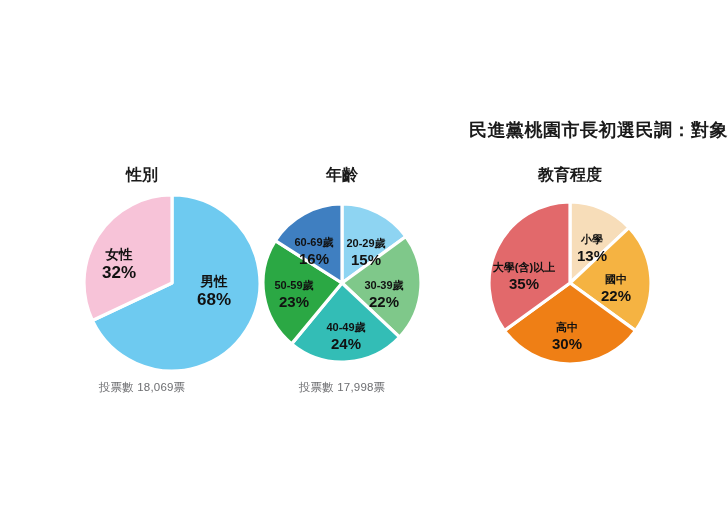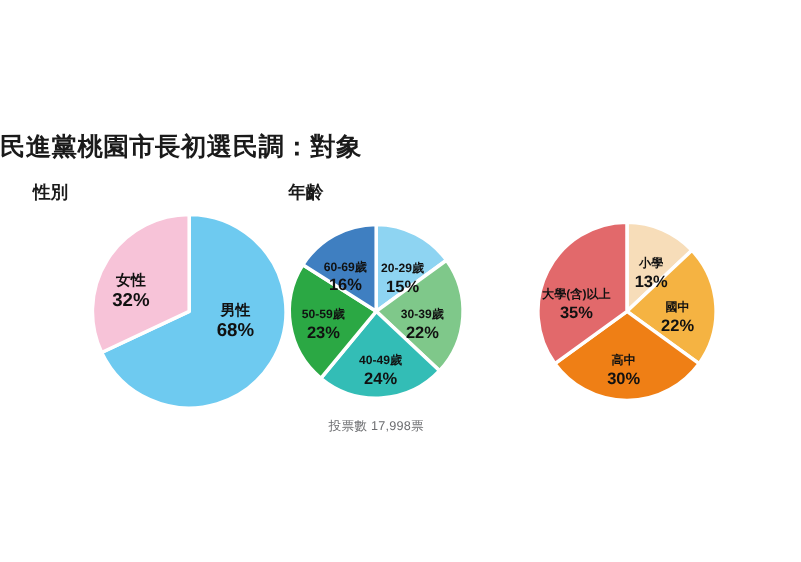--- a/index.html
+++ b/index.html
@@ -19,36 +19,36 @@
     position: absolute;
     left: 0; top: 0;
     width: 728px;
     height: 511px;
   }
   .main-title {
     position: absolute;
     left: 0;
     top: 118px;
     width: 728px;
-    text-align: left;
-    font-size: 23px;
+    text-align: right;
+    font-size: 18px;
     font-weight: bold;
     letter-spacing: 0.5px;
     color: #1a1a1a;
   }
   .panel {
     position: absolute;
     top: 165px;
     height: 240px;
   }
   .panel-title {
     position: absolute;
     top: 0;
     width: 100%;
-    text-align: left;
+    text-align: center;
     font-size: 16px;
     font-weight: bold;
     color: #1a1a1a;
   }
   .panel-footer {
     position: absolute;
     top: 215px;
     width: 100%;
     text-align: center;
     font-size: 11.5px;
@@ -87,20 +87,21 @@
           <g>
             <text x="184" y="93" text-anchor="middle" class="slice-label lbl-name-big">男性</text>
             <text x="184" y="112" text-anchor="middle" class="slice-label lbl-pct-big">68%</text>
           </g>
           <g>
             <text x="89" y="66" text-anchor="middle" class="slice-label lbl-name-big">女性</text>
             <text x="89" y="85" text-anchor="middle" class="slice-label lbl-pct-big">32%</text>
           </g>
         </svg>
       </div>
+    <div class="panel-footer">投票數 18,069票</div>
   </div>
 
   <div class="panel" id="panel-age" style="left:262px; width:160px;">
     <div class="panel-title">年齡</div>
     <div class="pie-wrap" id="pie-age">
         <svg width="160" height="194" viewBox="0 0 160 194">
           <path d="M 80 90 L 80 11 A 79 79 0 0 1 143.91234255562085 43.56496506889462 Z" fill="#8ed4f2" stroke="#ffffff" stroke-width="3.2" stroke-linejoin="round"></path>
           <path d="M 80 90 L 143.91234255562085 43.56496506889462 A 79 79 0 0 1 137.58852156629152 144.0792213683664 Z" fill="#7fc88a" stroke="#ffffff" stroke-width="3.2" stroke-linejoin="round"></path>
           <path d="M 80 90 L 137.58852156629152 144.0792213683664 A 79 79 0 0 1 29.64350480985354 150.87054617928737 Z" fill="#33bdb6" stroke="#ffffff" stroke-width="3.2" stroke-linejoin="round"></path>
           <path d="M 80 90 L 29.64350480985354 150.87054617928737 A 79 79 0 0 1 13.298093885340805 47.66968319665928 Z" fill="#2ba844" stroke="#ffffff" stroke-width="3.2" stroke-linejoin="round"></path>
@@ -124,20 +125,21 @@
           <g>
             <text x="52" y="53" text-anchor="middle" class="slice-label lbl-name">60-69歲</text>
             <text x="52" y="71" text-anchor="middle" class="slice-label lbl-pct">16%</text>
           </g>
         </svg>
       </div>
     <div class="panel-footer">投票數 17,998票</div>
   </div>
 
   <div class="panel" id="panel-education" style="left:490px; width:160px;">
+    <div class="panel-title">教育程度</div>
     <div class="pie-wrap" id="pie-education">
         <svg width="160" height="194" viewBox="0 0 160 194">
           <path d="M 80 90 L 80 9 A 81 81 0 0 1 139.04645882113434 34.55168441977622 Z" fill="#f7ddb9" stroke="#ffffff" stroke-width="3.2" stroke-linejoin="round"></path>
           <path d="M 80 90 L 139.04645882113434 34.55168441977622 A 81 81 0 0 1 145.53037654437074 137.61060543569033 Z" fill="#f5b342" stroke="#ffffff" stroke-width="3.2" stroke-linejoin="round"></path>
           <path d="M 80 90 L 145.53037654437074 137.61060543569033 A 81 81 0 0 1 14.469623455629261 137.61060543569033 Z" fill="#ef7f15" stroke="#ffffff" stroke-width="3.2" stroke-linejoin="round"></path>
           <path d="M 80 90 L 14.469623455629261 137.61060543569033 A 81 81 0 0 1 79.99999999999999 9 Z" fill="#e2696b" stroke="#ffffff" stroke-width="3.2" stroke-linejoin="round"></path>
           <g>
             <text x="102" y="50" text-anchor="middle" class="slice-label lbl-name">小學</text>
             <text x="102" y="68" text-anchor="middle" class="slice-label lbl-pct">13%</text>
           </g>

